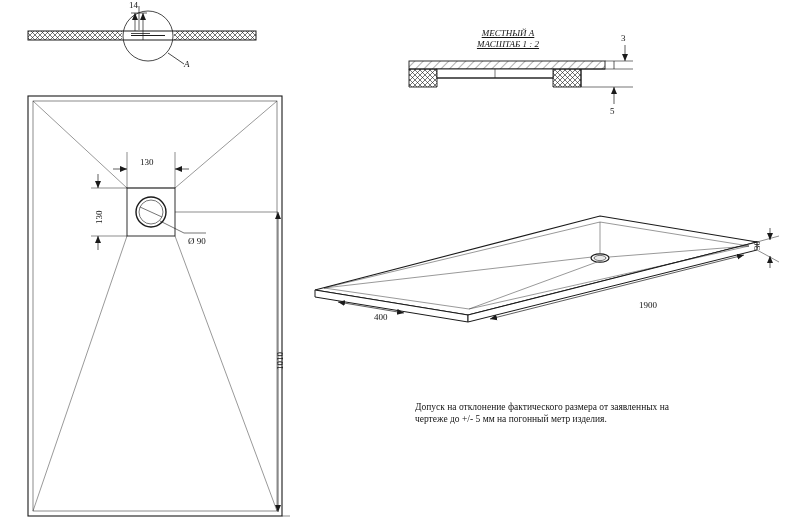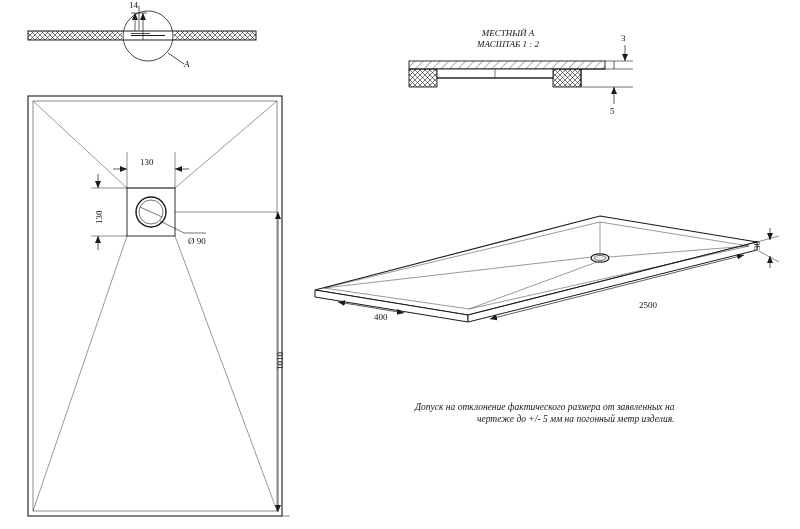--- a/index.html
+++ b/index.html
@@ -31,25 +31,23 @@
   }
   .lbl.italic { font-style: italic; }
   .lbl.rot90 {
     transform: rotate(-90deg);
     transform-origin: left top;
   }
   .note {
     position: absolute;
     font-family: "Liberation Serif", serif;
     font-size: 9.5px;
-    font-style: italic;
     color: #141414;
     line-height: 1.25;
     white-space: pre;
-    text-align: right;
   }
   .title-block {
     position: absolute;
     text-align: center;
     font-family: "Liberation Serif", serif;
     font-size: 9px;
     font-style: italic;
     color: #141414;
     line-height: 1.25;
     white-space: pre;
@@ -182,35 +180,35 @@
     <line x1="757" y1="250" x2="779" y2="262" stroke="#1a1a1a" stroke-width="0.5"></line>
     <line x1="770" y1="228" x2="770" y2="240" stroke="#1a1a1a" stroke-width="0.7" marker-end="url(#arrS)"></line>
     <line x1="770" y1="268" x2="770" y2="256" stroke="#1a1a1a" stroke-width="0.7" marker-end="url(#arrS)"></line>
   </g>
 </svg>
 
 <div class="lbl" style="left:129px; top:0px;">14</div>
 
 <div class="lbl italic" style="left:184px; top:59px;">A</div>
 
-<div class="title-block" style="left:410px; top:28px; width:196px;">МЕСТНЫЙ А
+<div class="title-block" style="left:410px; top:28px; width:196px;text-decoration:underline;">МЕСТНЫЙ А
 МАСШТАБ 1 : 2</div>
 
 <div class="lbl" style="left:621px; top:33px;">3</div>
 
 <div class="lbl" style="left:610px; top:106px;">5</div>
 
 <div class="lbl" style="left:140px; top:157px;">130</div>
 
 <div class="lbl rot90" style="left:94px; top:224px;">130</div>
 
 <div class="lbl" style="left:188px; top:236px;">Ø 90</div>
 
 <div class="lbl rot90" style="left:275px; top:370px;">1010</div>
 
 <div class="lbl" style="left:374px; top:312px;">400</div>
 
-<div class="lbl" style="left:639px; top:300px;">2500</div>
+<div class="lbl" style="left:639px; top:300px;">1900</div>
 
 <div class="lbl rot90" style="left:752px; top:250px;">30</div>
 
 <div class="note" style="left:415px; top:402px;">Допуск на отклонение фактического размера от заявленных на
 чертеже до +/- 5 мм на погонный метр изделия.</div>
 
 </body></html>

